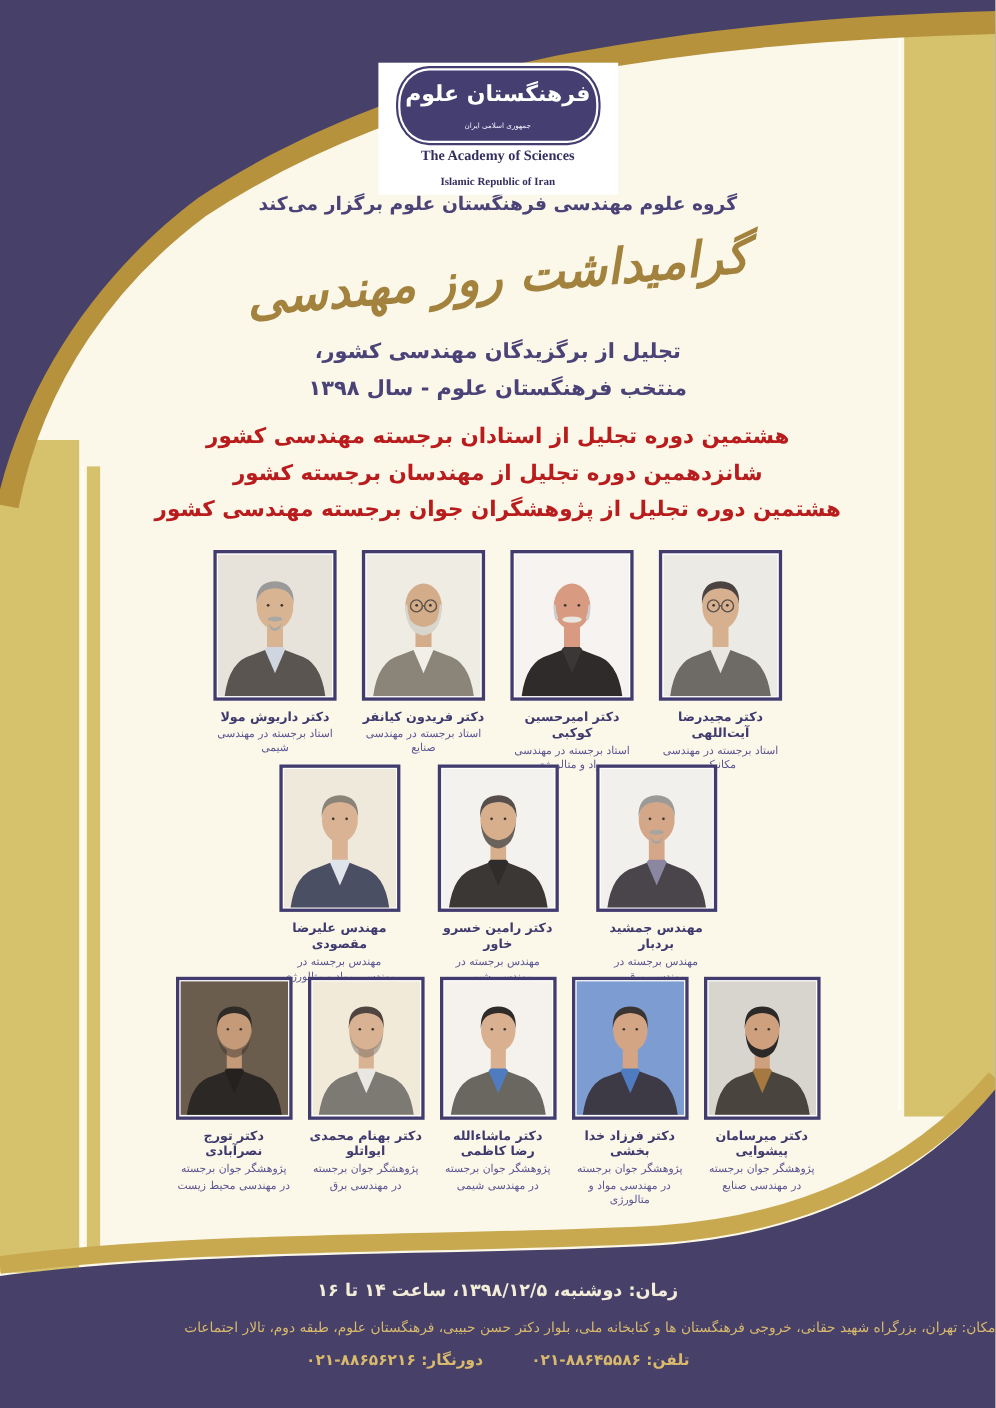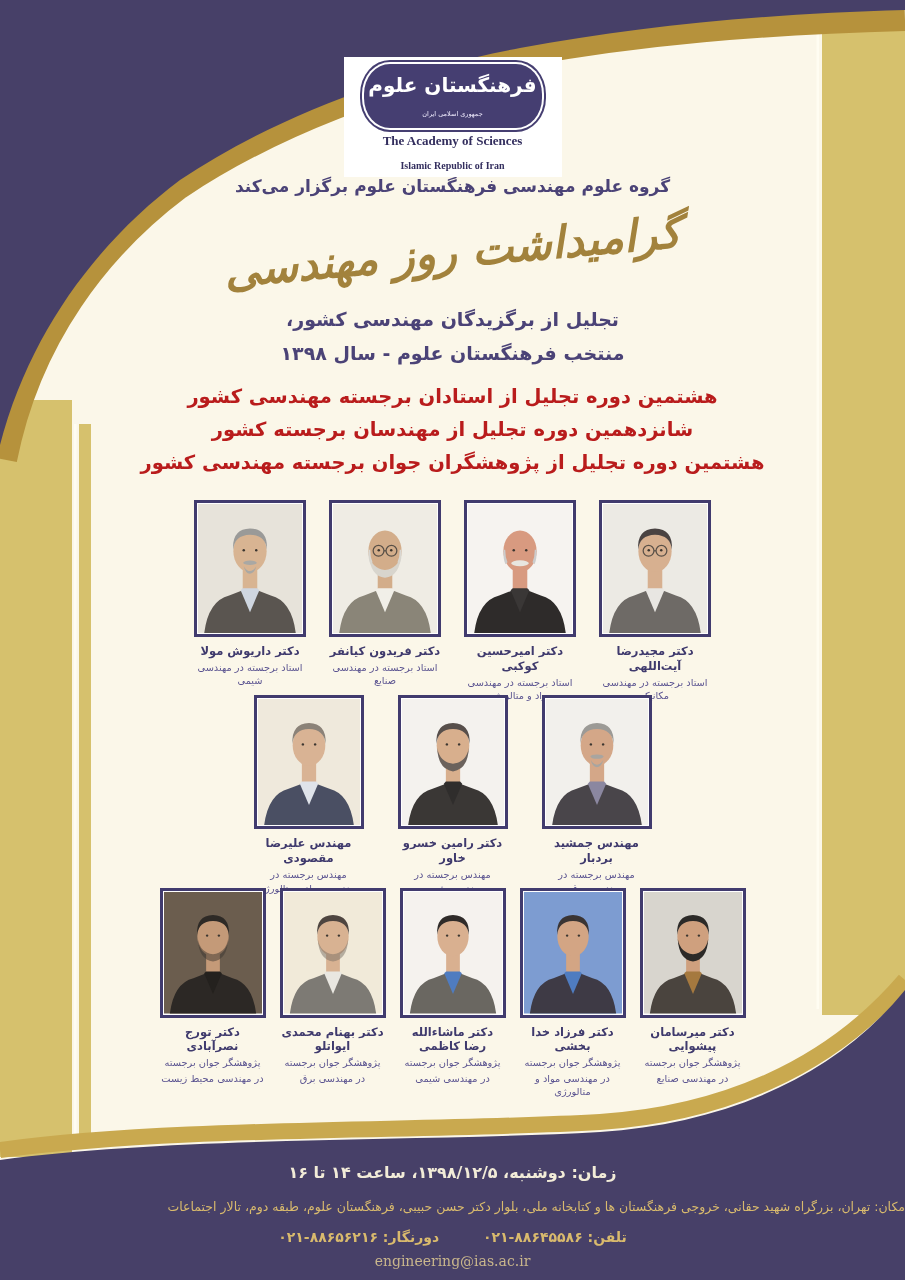--- a/index.html
+++ b/index.html
@@ -312,15 +312,14 @@
 
   <div class="abs fa time-line">زمان: دوشنبه، ۱۳۹۸/۱۲/۵، ساعت ۱۴ تا ۱۶</div>
   <div class="abs fa loc-line">مکان: تهران، بزرگراه شهید حقانی، خروجی فرهنگستان ها و کتابخانه ملی، بلوار دکتر حسن حبیبی، فرهنگستان علوم، طبقه دوم، تالار اجتماعات</div>
   <div class="abs fa phone-line">
     <span>تلفن:</span>
     <span>۸۸۶۴۵۵۸۶-۰۲۱</span>
     <span class="gap"></span>
     <span>دورنگار:</span>
     <span>۸۸۶۵۶۲۱۶-۰۲۱</span>
   </div>
-  <div class="abs email-line">engineering@ias.ac.ir</div>
 
 </div>
 
 </body></html>

